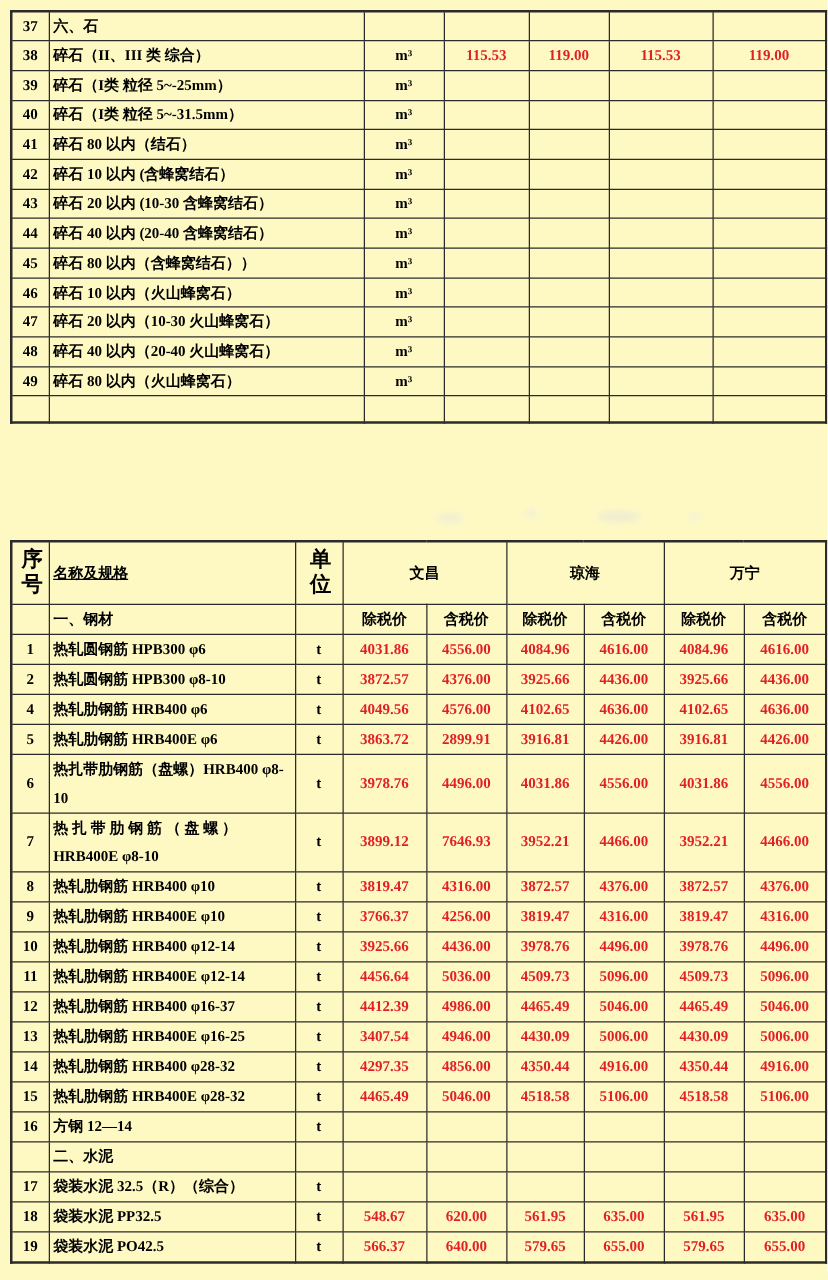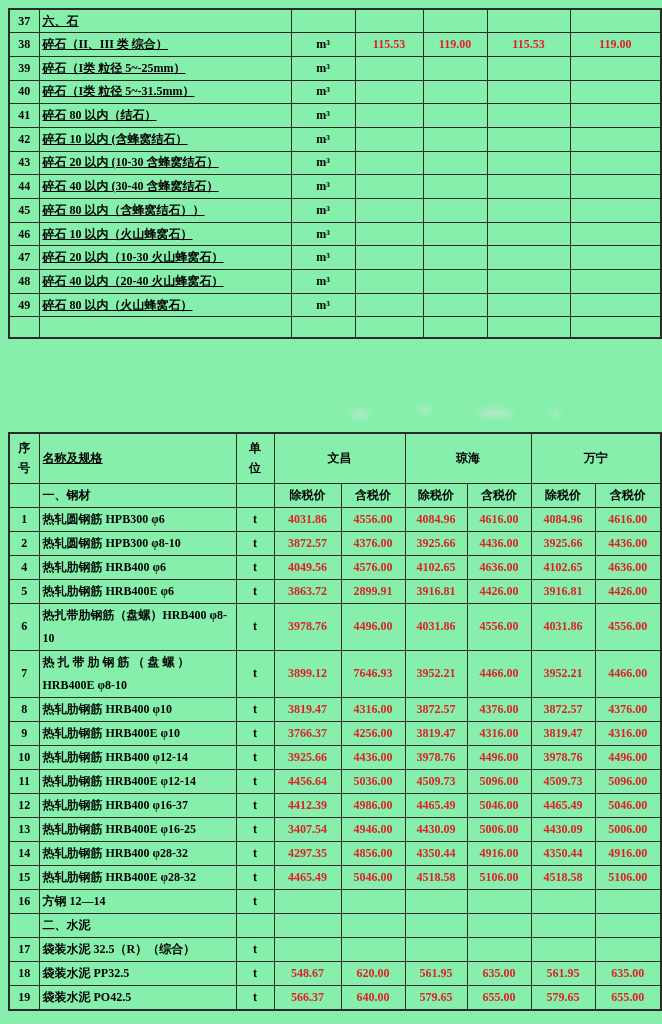--- a/index.html
+++ b/index.html
@@ -1,37 +1,37 @@
 <!DOCTYPE html>
 <html><head>
 <meta charset="utf-8">
 <style>
   html,body{margin:0;padding:0;background:#ffffff;}
-  .page{position:relative;width:662px;height:1024px;background:#86efac;overflow:hidden;
+  .page{position:relative;width:662px;height:1024px;background:#fef9c3;overflow:hidden;
         font-family:"Liberation Serif","DejaVu Serif",serif;font-weight:700;color:#000;}
   table.t{position:absolute;left:8px;width:652px;border-collapse:collapse;table-layout:fixed;
           border:2px solid #2b2b2b;}
   table.t td{border:1px solid #2b2b2b;font-size:12px;padding:0 3px;vertical-align:middle;
              overflow:hidden;white-space:normal;}
   .t1{top:8px;}
   .t1 tr{height:23.7px;}
   .t1 tr:last-child{height:21px;}
   .t2{top:432px;}
   .t2 tr{height:24px;}
   .t2 tr.h1{height:50px;}
   .t2 tr.h2{height:23px;}
   td.c{text-align:center;}
   td.nm{text-align:left;padding-left:6px;}
   .t2 td.nm{line-height:23px;margin-left:44px;}
-  .t1 td.nm{line-height:21px;text-decoration:underline;}
+  .t1 td.nm{line-height:21px;}
   td.red{text-align:center;color:#e01f26;}
   td.city{text-align:center;font-size:13px;}
   td.hname{font-size:13px;text-decoration:underline;}
   .vtext{display:inline-block;width:14px;line-height:20px;word-break:break-all;
-         text-align:center;font-size:12px;}
+         text-align:center;font-size:17px;}
   .watermark{position:absolute;left:330px;top:400px;width:250px;height:24px;opacity:.55;
      filter:blur(3px);pointer-events:none;background:
      radial-gradient(ellipse 16px 5px at 12% 60%, #e3e3e3 60%, transparent 75%),
      radial-gradient(ellipse 8px 5px at 38% 45%, #e7e7e7 60%, transparent 75%),
      radial-gradient(ellipse 26px 6px at 66% 55%, #e1e1e1 60%, transparent 75%),
      radial-gradient(ellipse 7px 4px at 90% 55%, #e9e9e9 60%, transparent 75%);}
 </style>
 </head>
 <body>
 
@@ -114,21 +114,21 @@
           <td class="nm">碎石 20 以内 (10-30 含蜂窝结石）</td>
           <td class="c">m³</td>
           <td class="red"></td>
           <td class="red"></td>
           <td class="red"></td>
           <td class="red"></td>
         </tr>
 
         <tr>
           <td class="c">44</td>
-          <td class="nm">碎石 40 以内 (30-40 含蜂窝结石）</td>
+          <td class="nm">碎石 40 以内 (20-40 含蜂窝结石）</td>
           <td class="c">m³</td>
           <td class="red"></td>
           <td class="red"></td>
           <td class="red"></td>
           <td class="red"></td>
         </tr>
 
         <tr>
           <td class="c">45</td>
           <td class="nm">碎石 80 以内（含蜂窝结石））</td>

